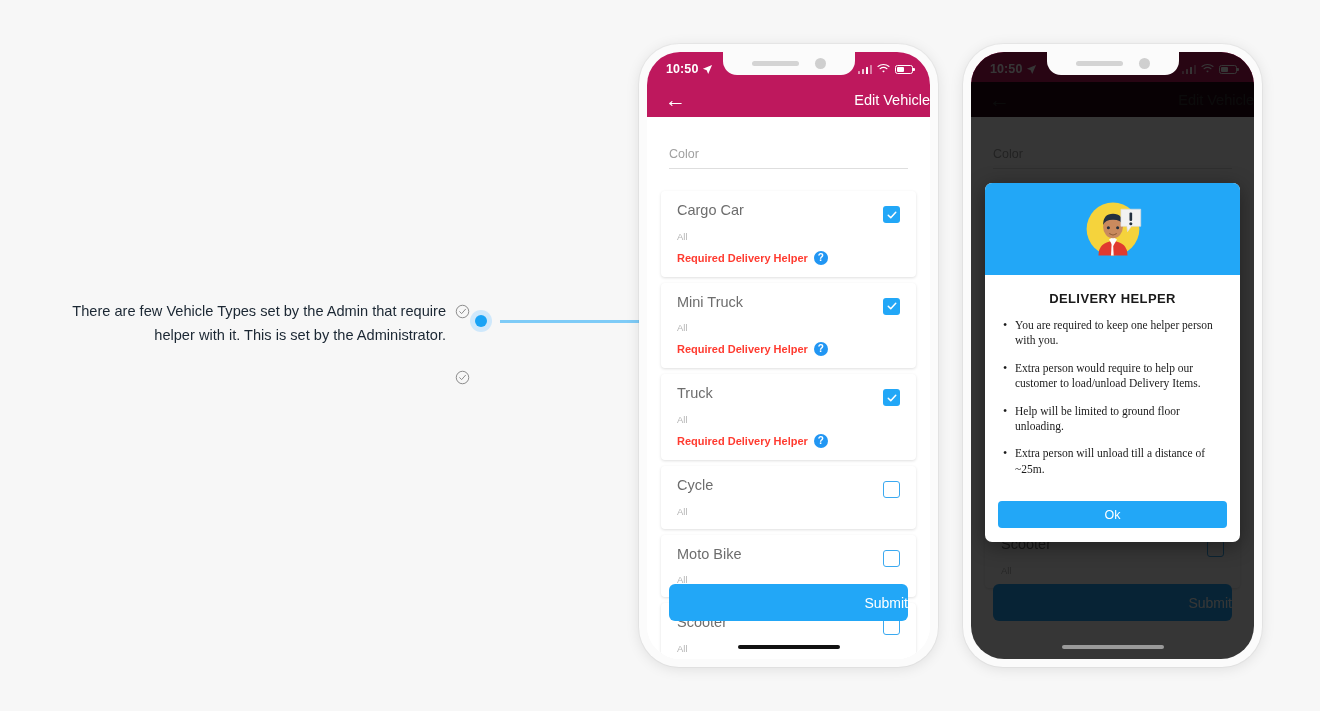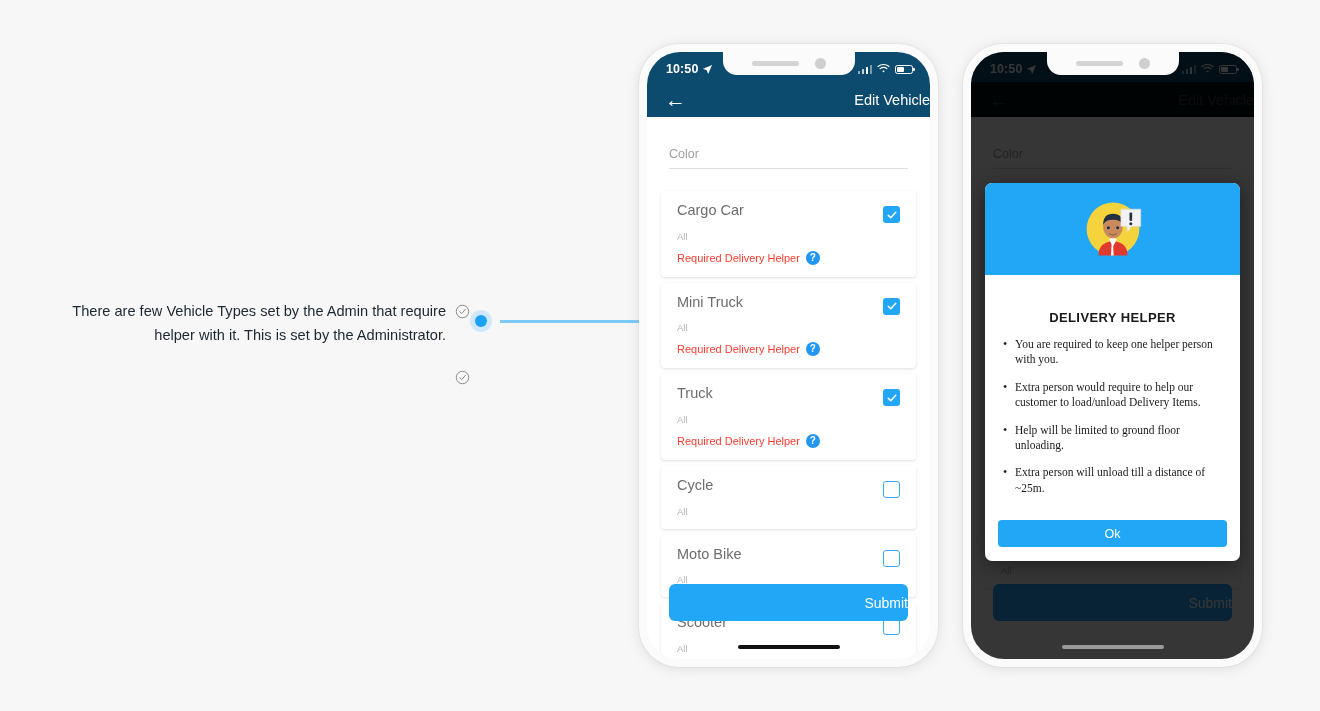--- a/index.html
+++ b/index.html
@@ -131,21 +131,21 @@
     width: 102px;
     height: 4px;
     border-radius: 3px;
     background: #111;
     z-index: 42;
   }
   .phone-2 .home-bar { background: #9a9a9a; }
 
   
   .appbar {
-    background: #0c4a6e;
+    background: #be185d;
     height: 65px;
     position: relative;
     z-index: 5;
   }
   .statusbar {
     height: 30px;
     display: flex;
     align-items: center;
     justify-content: space-between;
     padding: 4px 17px 0 19px;
@@ -253,21 +253,21 @@
   }
   .helper-row {
     display: flex;
     align-items: center;
     gap: 6px;
     margin-top: 9px;
   }
   .helper-text {
     font-size: 11px;
     color: #ff3b30;
-    font-weight: normal;
+    font-weight: bold;
   }
   .help-icon {
     width: 14px; height: 14px;
     border-radius: 50%;
     background: #2196f3;
     color: #fff;
     font-size: 10px;
     font-weight: bold;
     display: flex;
     align-items: center;
@@ -339,21 +339,20 @@
     align-items: center;
     justify-content: center;
   }
   .modal-title {
     text-align: center;
     font-size: 13px;
     font-weight: bold;
     letter-spacing: .4px;
     color: #1a1a1a;
     padding: 16px 0 12px 0;
-    margin-top: 19px;
   }
   .modal-body {
     padding: 0 14px 4px 16px;
   }
   .modal-body ul { list-style: none; }
   .modal-body li {
     position: relative;
     font-family: "Liberation Serif", serif;
     font-size: 11.5px;
     line-height: 1.34;

